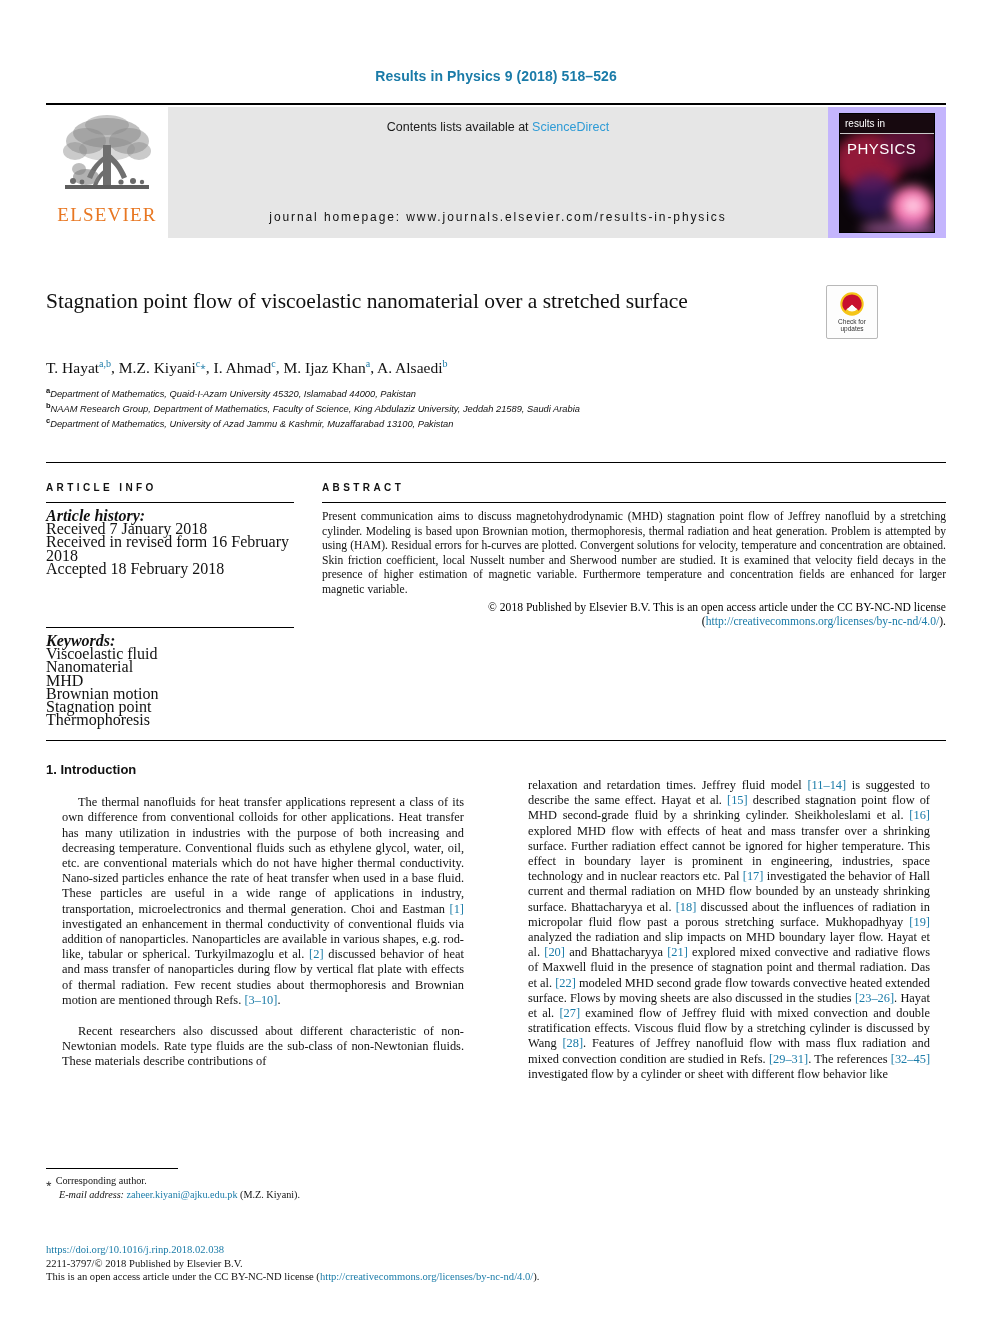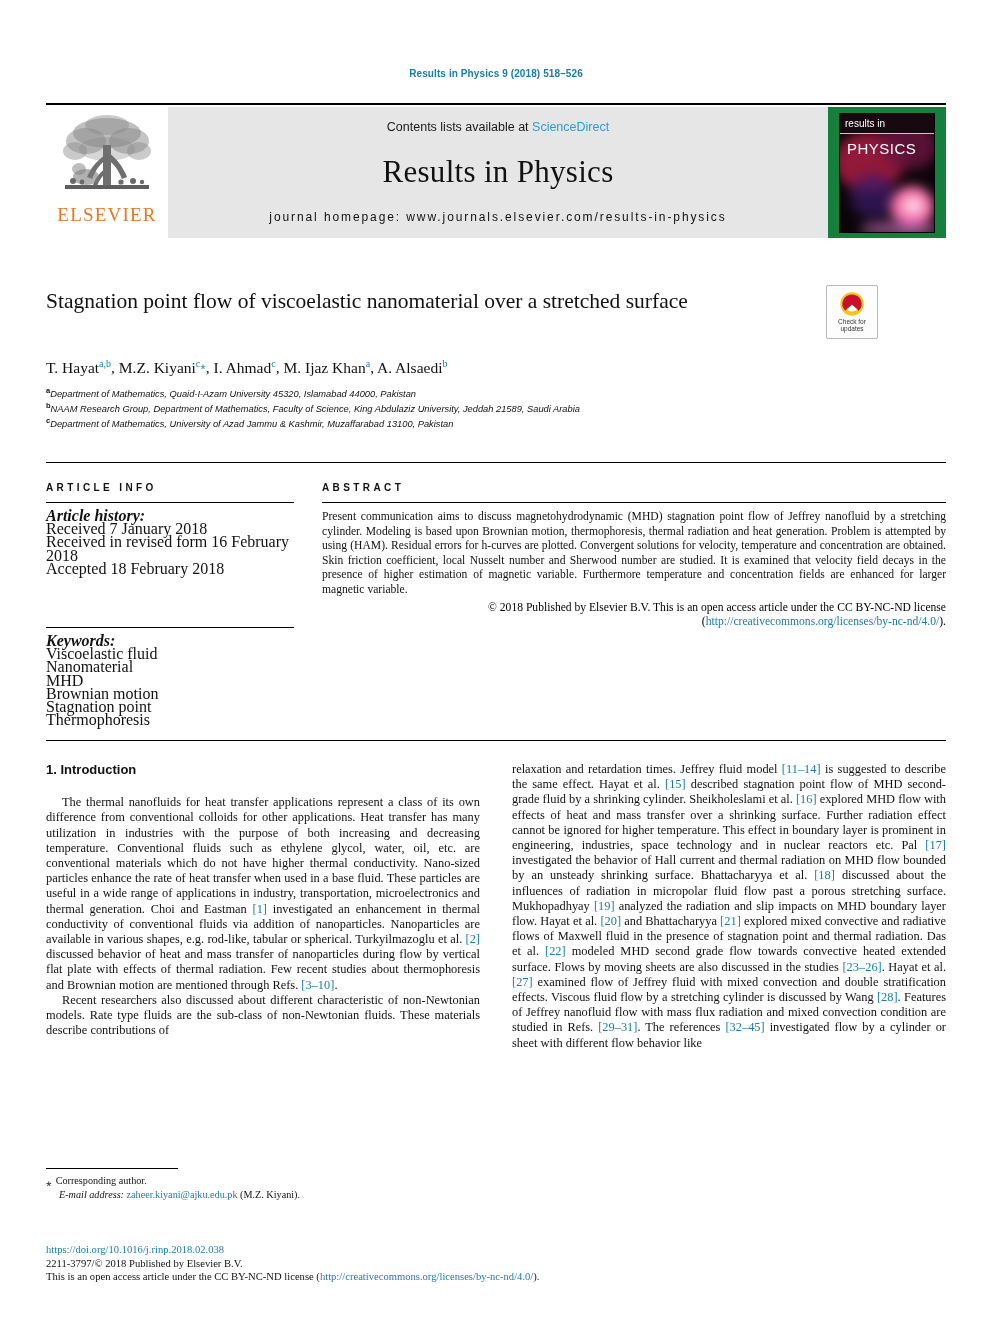--- a/index.html
+++ b/index.html
@@ -23,21 +23,21 @@
   }
 
   
   .running-head {
     position: absolute;
     top: 68px;
     left: 0;
     width: 992px;
     text-align: center;
     font-family: "Liberation Sans", sans-serif;
-    font-size: 10px;
+    font-size: 14px;
     font-weight: bold;
     color: #1a7ba8;
     letter-spacing: 0.1px;
   }
 
   
   .masthead {
     position: absolute;
     top: 103px;
     left: 46px;
@@ -93,21 +93,21 @@
   }
   .homepage-line {
     font-family: "Liberation Sans", sans-serif;
     font-size: 12px;
     color: #111;
     letter-spacing: 1.9px;
   }
   .cover {
     width: 118px;
     flex: 0 0 118px;
-    background: #15803d;
+    background: #c4b5fd;
     display: flex;
     align-items: center;
     justify-content: center;
   }
   .cover-art {
     width: 96px;
     height: 120px;
     background: #0b0509;
     position: relative;
     overflow: hidden;
@@ -279,21 +279,21 @@
   }
   #col-left  { left: 46px; }
   #col-right { left: 512px; top: 762px; }
   .h2 {
     font-family: "Liberation Sans", sans-serif;
     font-size: 13px;
     font-weight: bold;
     margin: 0 0 18px 0;
     text-align: left;
   }
-  .col p { margin: 0; text-indent: 16px; }
+  .col p { margin: 16px; text-indent: 16px; }
   .ref { color: #1a7ba8; }
 
   
   .footnote {
     position: absolute;
     top: 1168px;
     left: 46px;
     width: 434px;
     font-family: "Liberation Serif", serif;
     font-size: 10.2px;
@@ -356,21 +356,20 @@
             <circle cx="62" cy="71" r="2.6"></circle>
               <circle cx="74" cy="70" r="3"></circle>
             <circle cx="83" cy="71" r="2.2"></circle>
           </g>
         </svg>
         <div class="elsevier-word">ELSEVIER</div>
       </div>
 
       <div class="journal-band">
         <div class="contents-line"><span>Contents lists available at </span><span class="sd">ScienceDirect</span></div>
-        <div class="journal-title">Results in Physics</div>
         <div class="homepage-line">journal homepage: www.journals.elsevier.com/results-in-physics</div>
       </div>
 
       <div class="cover">
         <div class="cover-art">
           <div class="blob" style="width:70px;height:60px;background:#c0204a;left:-6px;top:18px;opacity:.75;"></div>
           <div class="blob" style="width:58px;height:48px;background:#6b1440;left:40px;top:8px;opacity:.8;"></div>
           <div class="blob" style="width:46px;height:44px;background:#3b1b6b;left:10px;top:60px;opacity:.7;"></div>
           <div class="blob" style="width:44px;height:42px;background:#ff6fae;left:50px;top:72px;opacity:.95;"></div>
           <div class="blob" style="width:22px;height:20px;background:#ffd0e6;left:62px;top:82px;opacity:.95;"></div>

